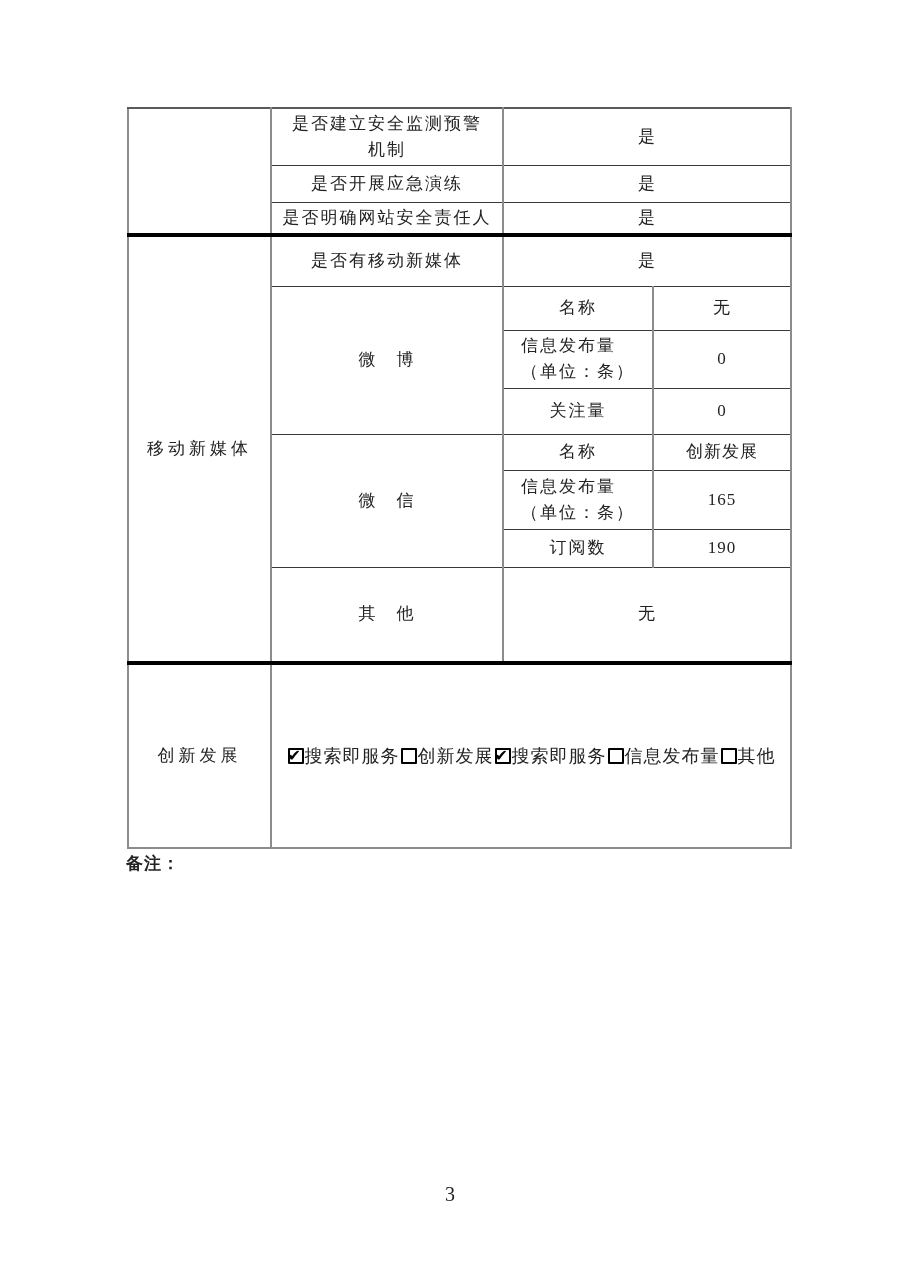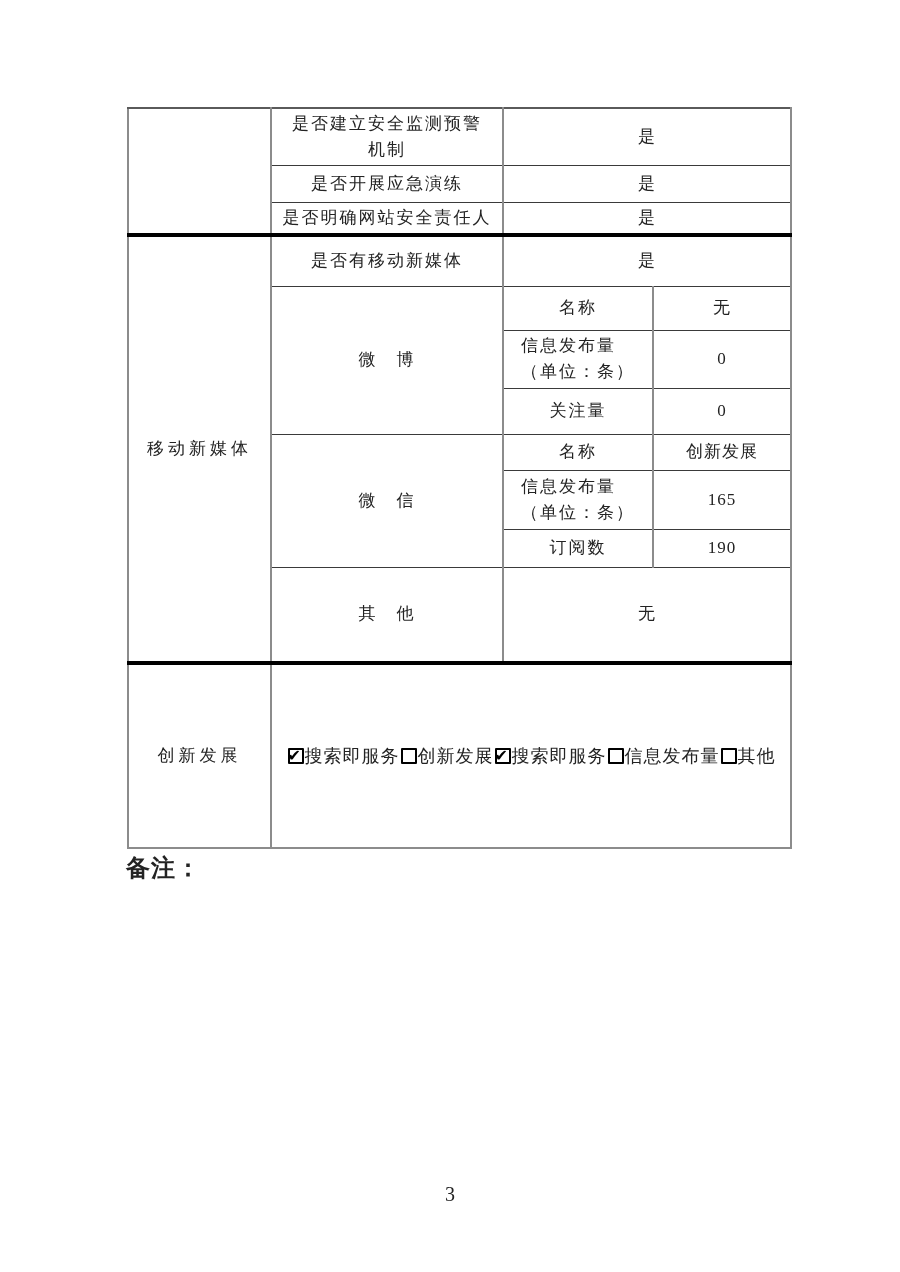--- a/index.html
+++ b/index.html
@@ -52,21 +52,21 @@
     flex:0 0 auto;
   }
   .cb.checked::after{
     content:"✔";
     position:absolute;left:-2px;top:-7px;
     font-size:16px;font-weight:bold;color:#000;
     font-family:"DejaVu Sans",sans-serif;
   }
   .remark{
     position:absolute;left:126px;top:852px;
-    font-weight:bold;font-size:24px;letter-spacing:1px;
+    font-weight:bold;font-size:17px;letter-spacing:1px;
   }
   .pagenum{
     position:absolute;left:0;top:1183px;width:900px;
     text-align:center;font-size:20px;
   }
 </style>
 </head>
 <body>
 
 <div class="page">

